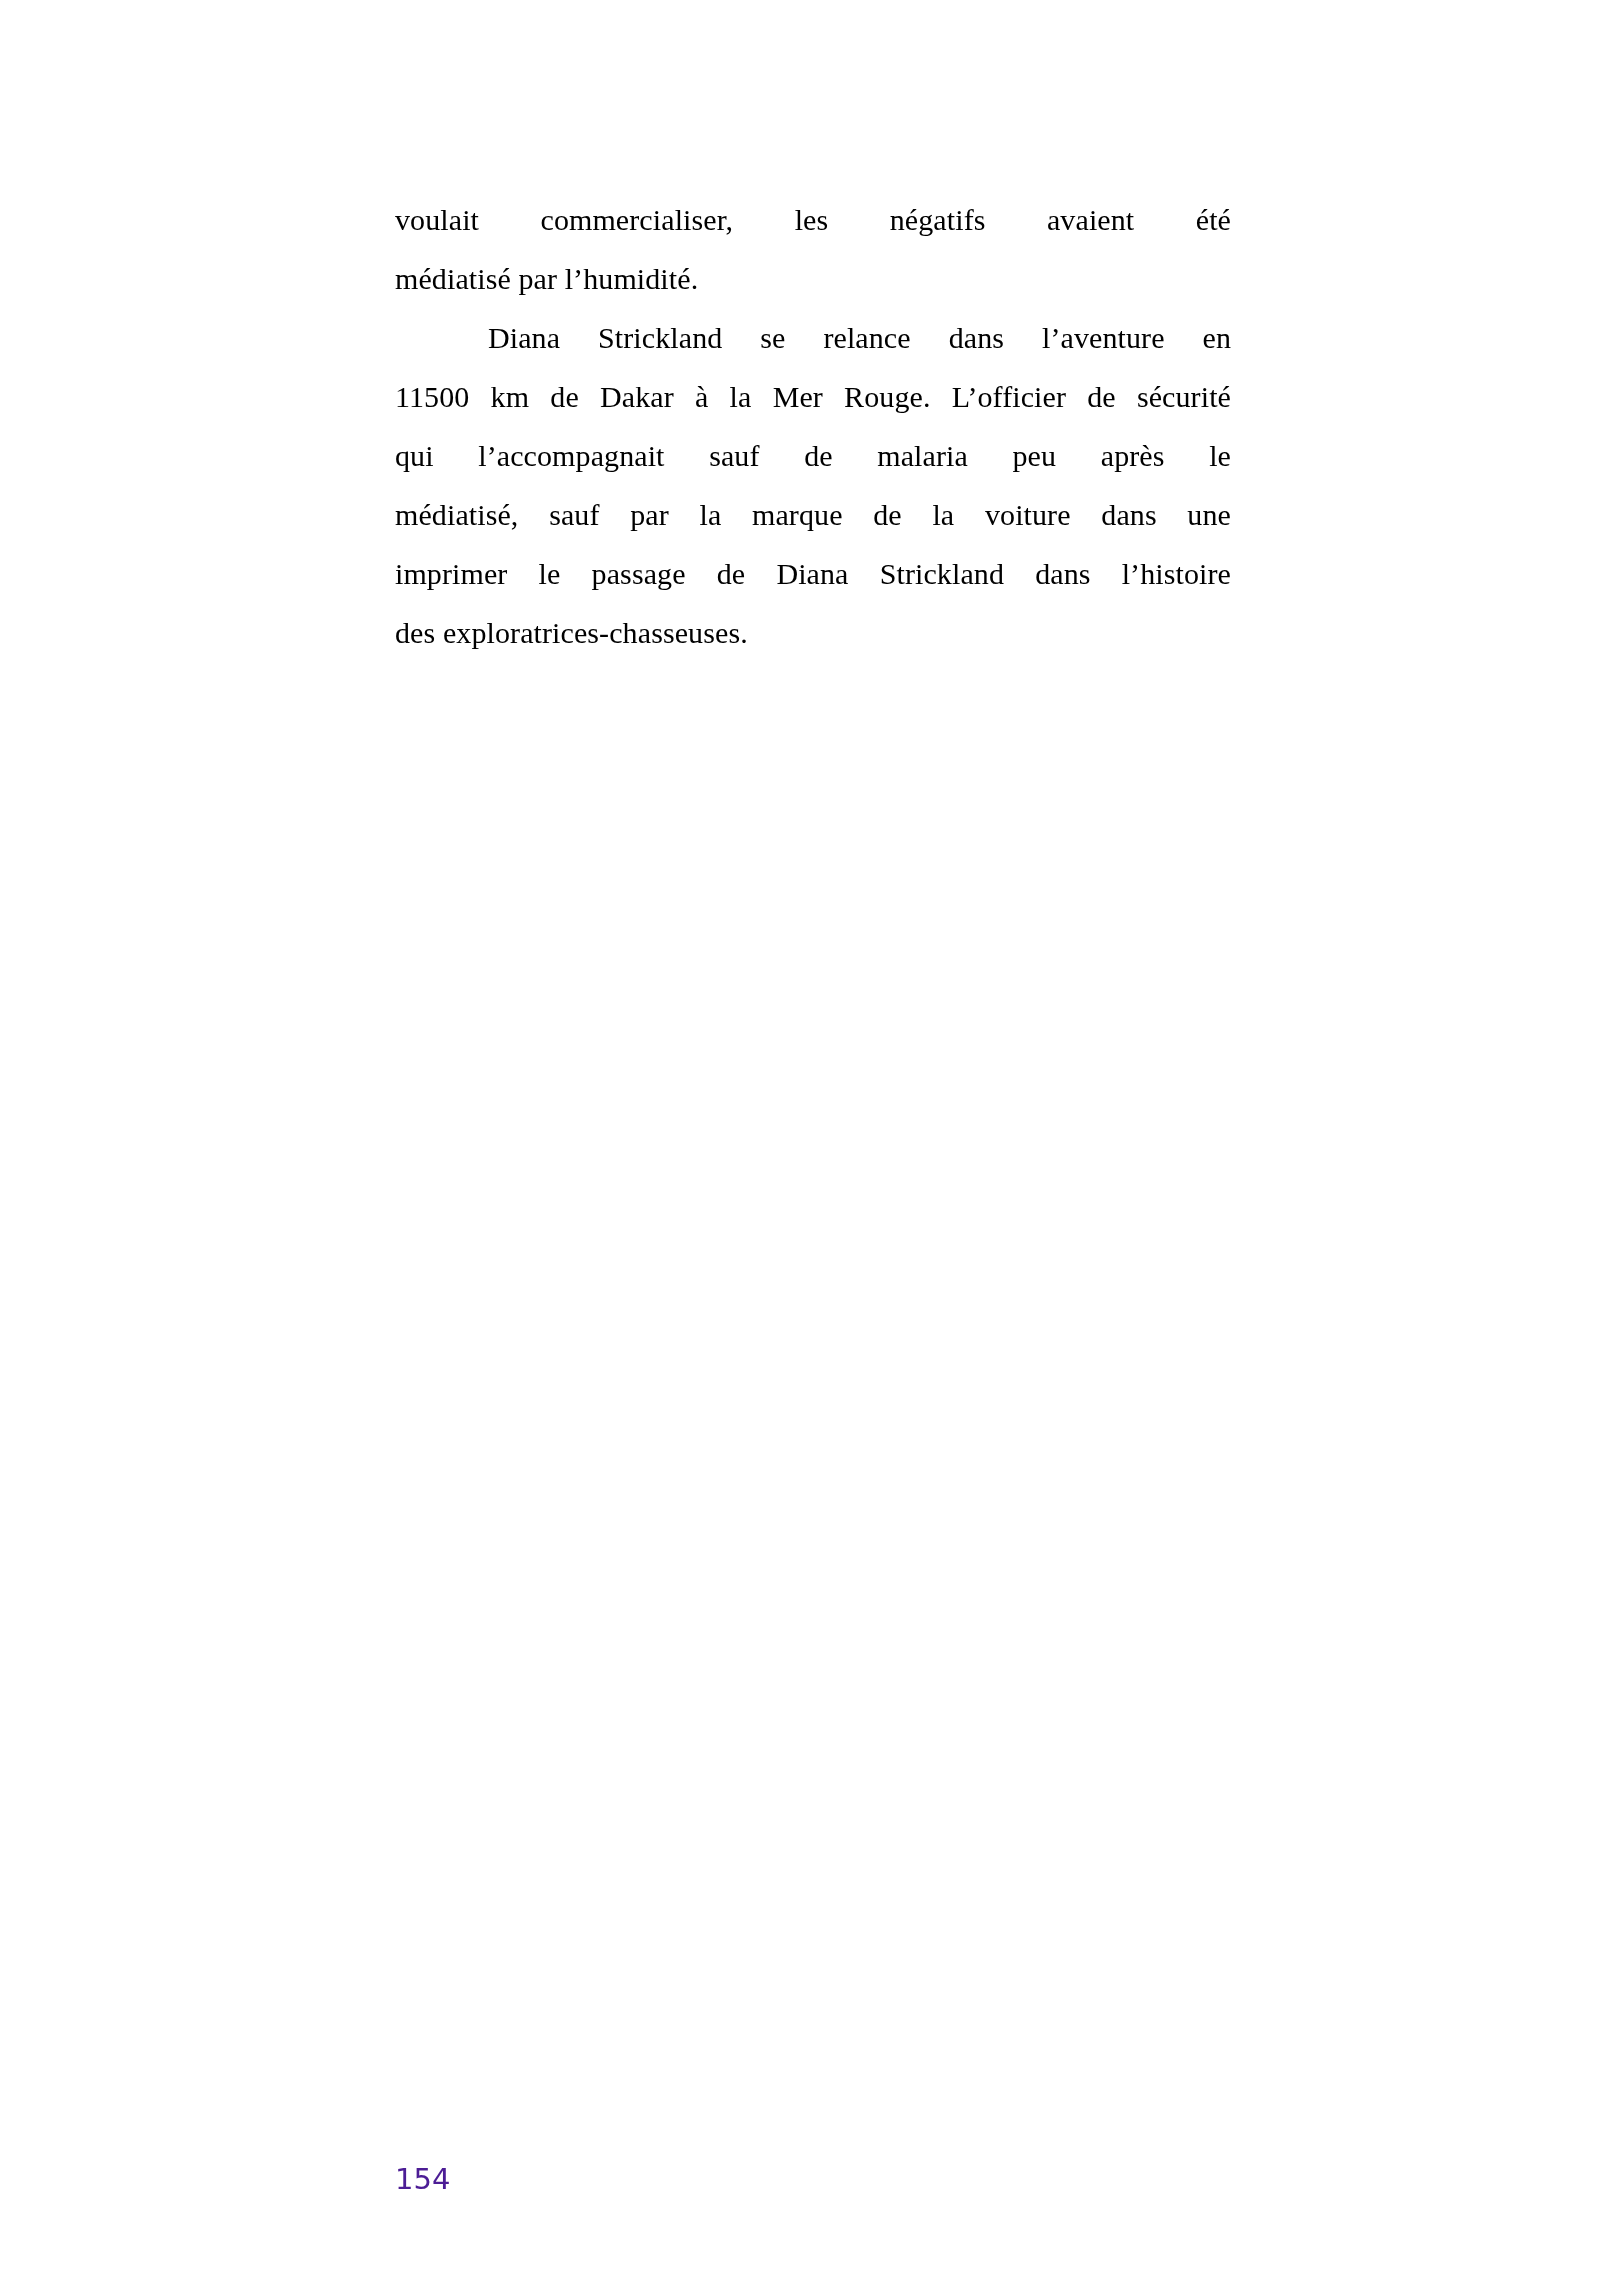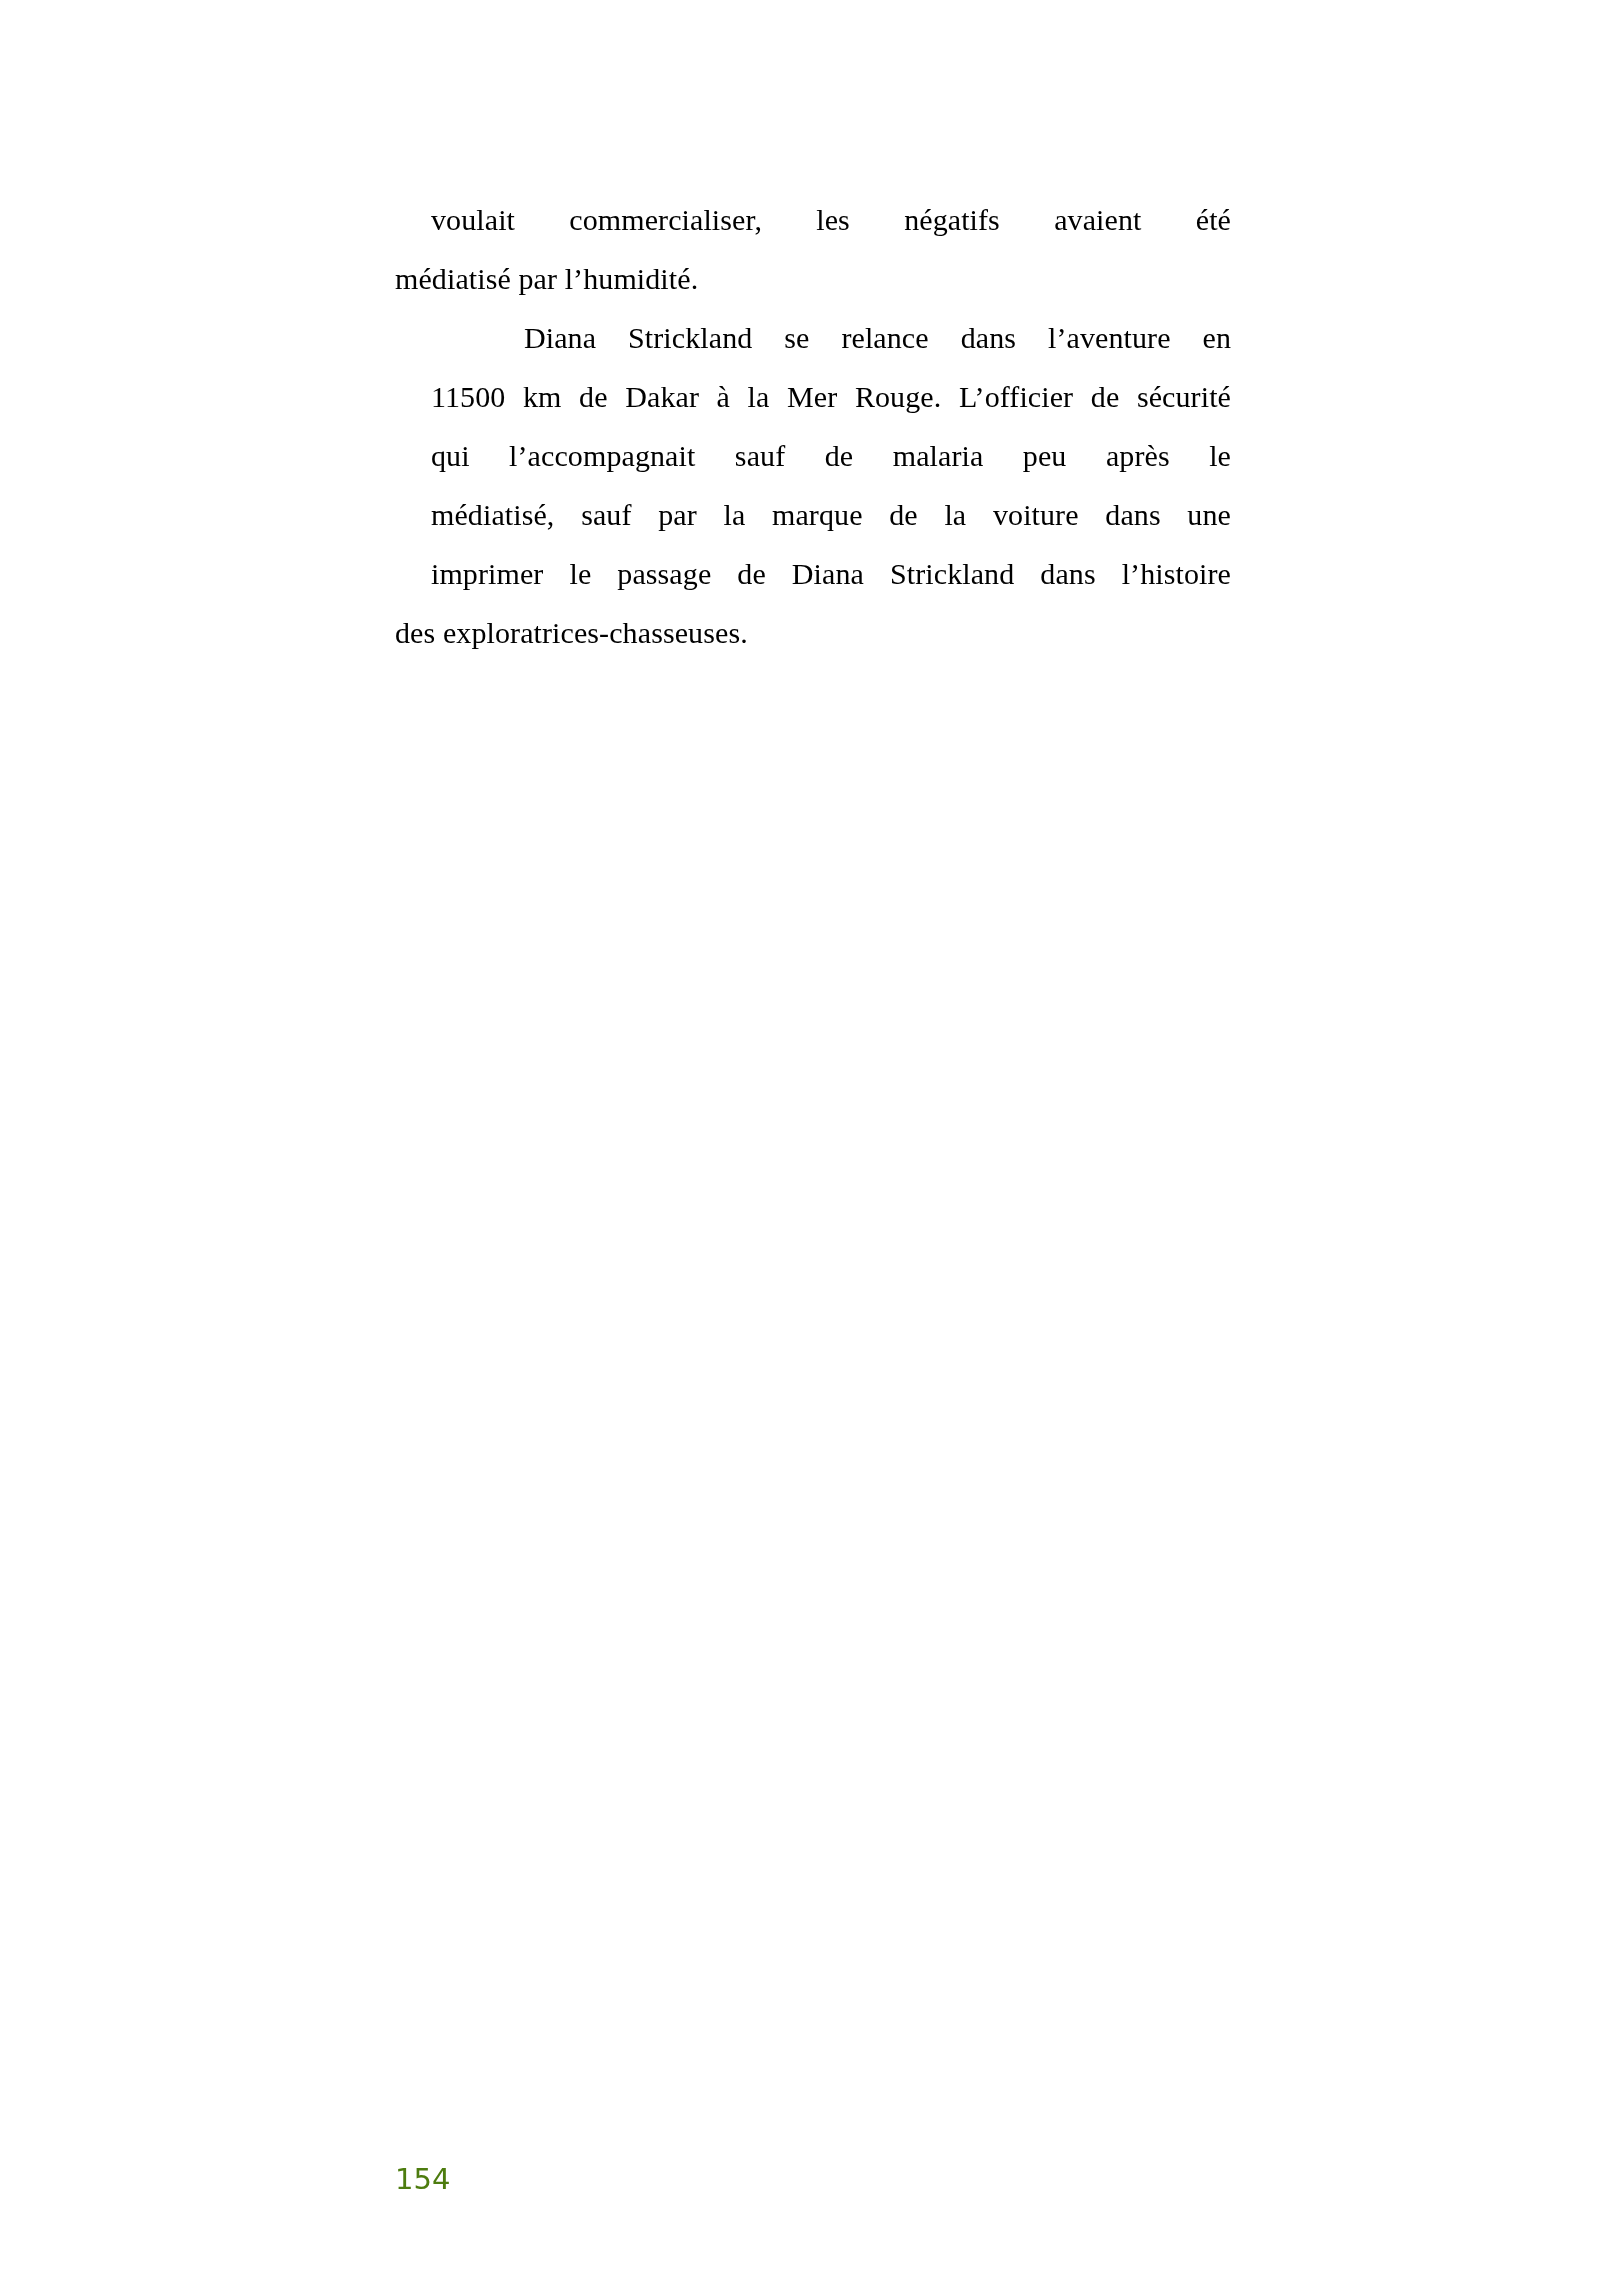--- a/index.html
+++ b/index.html
@@ -27,33 +27,32 @@
   }
   .paragraph {
     margin: 0;
   }
   .line {
     text-align: justify;
   }
   .line.just {
     
     text-align-last: justify;
-    margin-left: 36px;
   }
   .line.indent {
     padding-left: 93px;
   }
   .page-number {
     position: absolute;
     left: 395px;
     top: 2164px;
     font-family: "DejaVu Sans", "Liberation Sans", sans-serif;
     font-size: 29px;
     line-height: 31px;
-    color: #4d7c0f;
+    color: #4c1d95;
   }
 </style>
 </head>
 <body>
 
 <div class="page">
   <div class="text-block">
       <div class="paragraph">
         <div class="line just">voulait commercialiser, les négatifs avaient été</div>
         <div class="line">médiatisé par l’humidité.</div>

